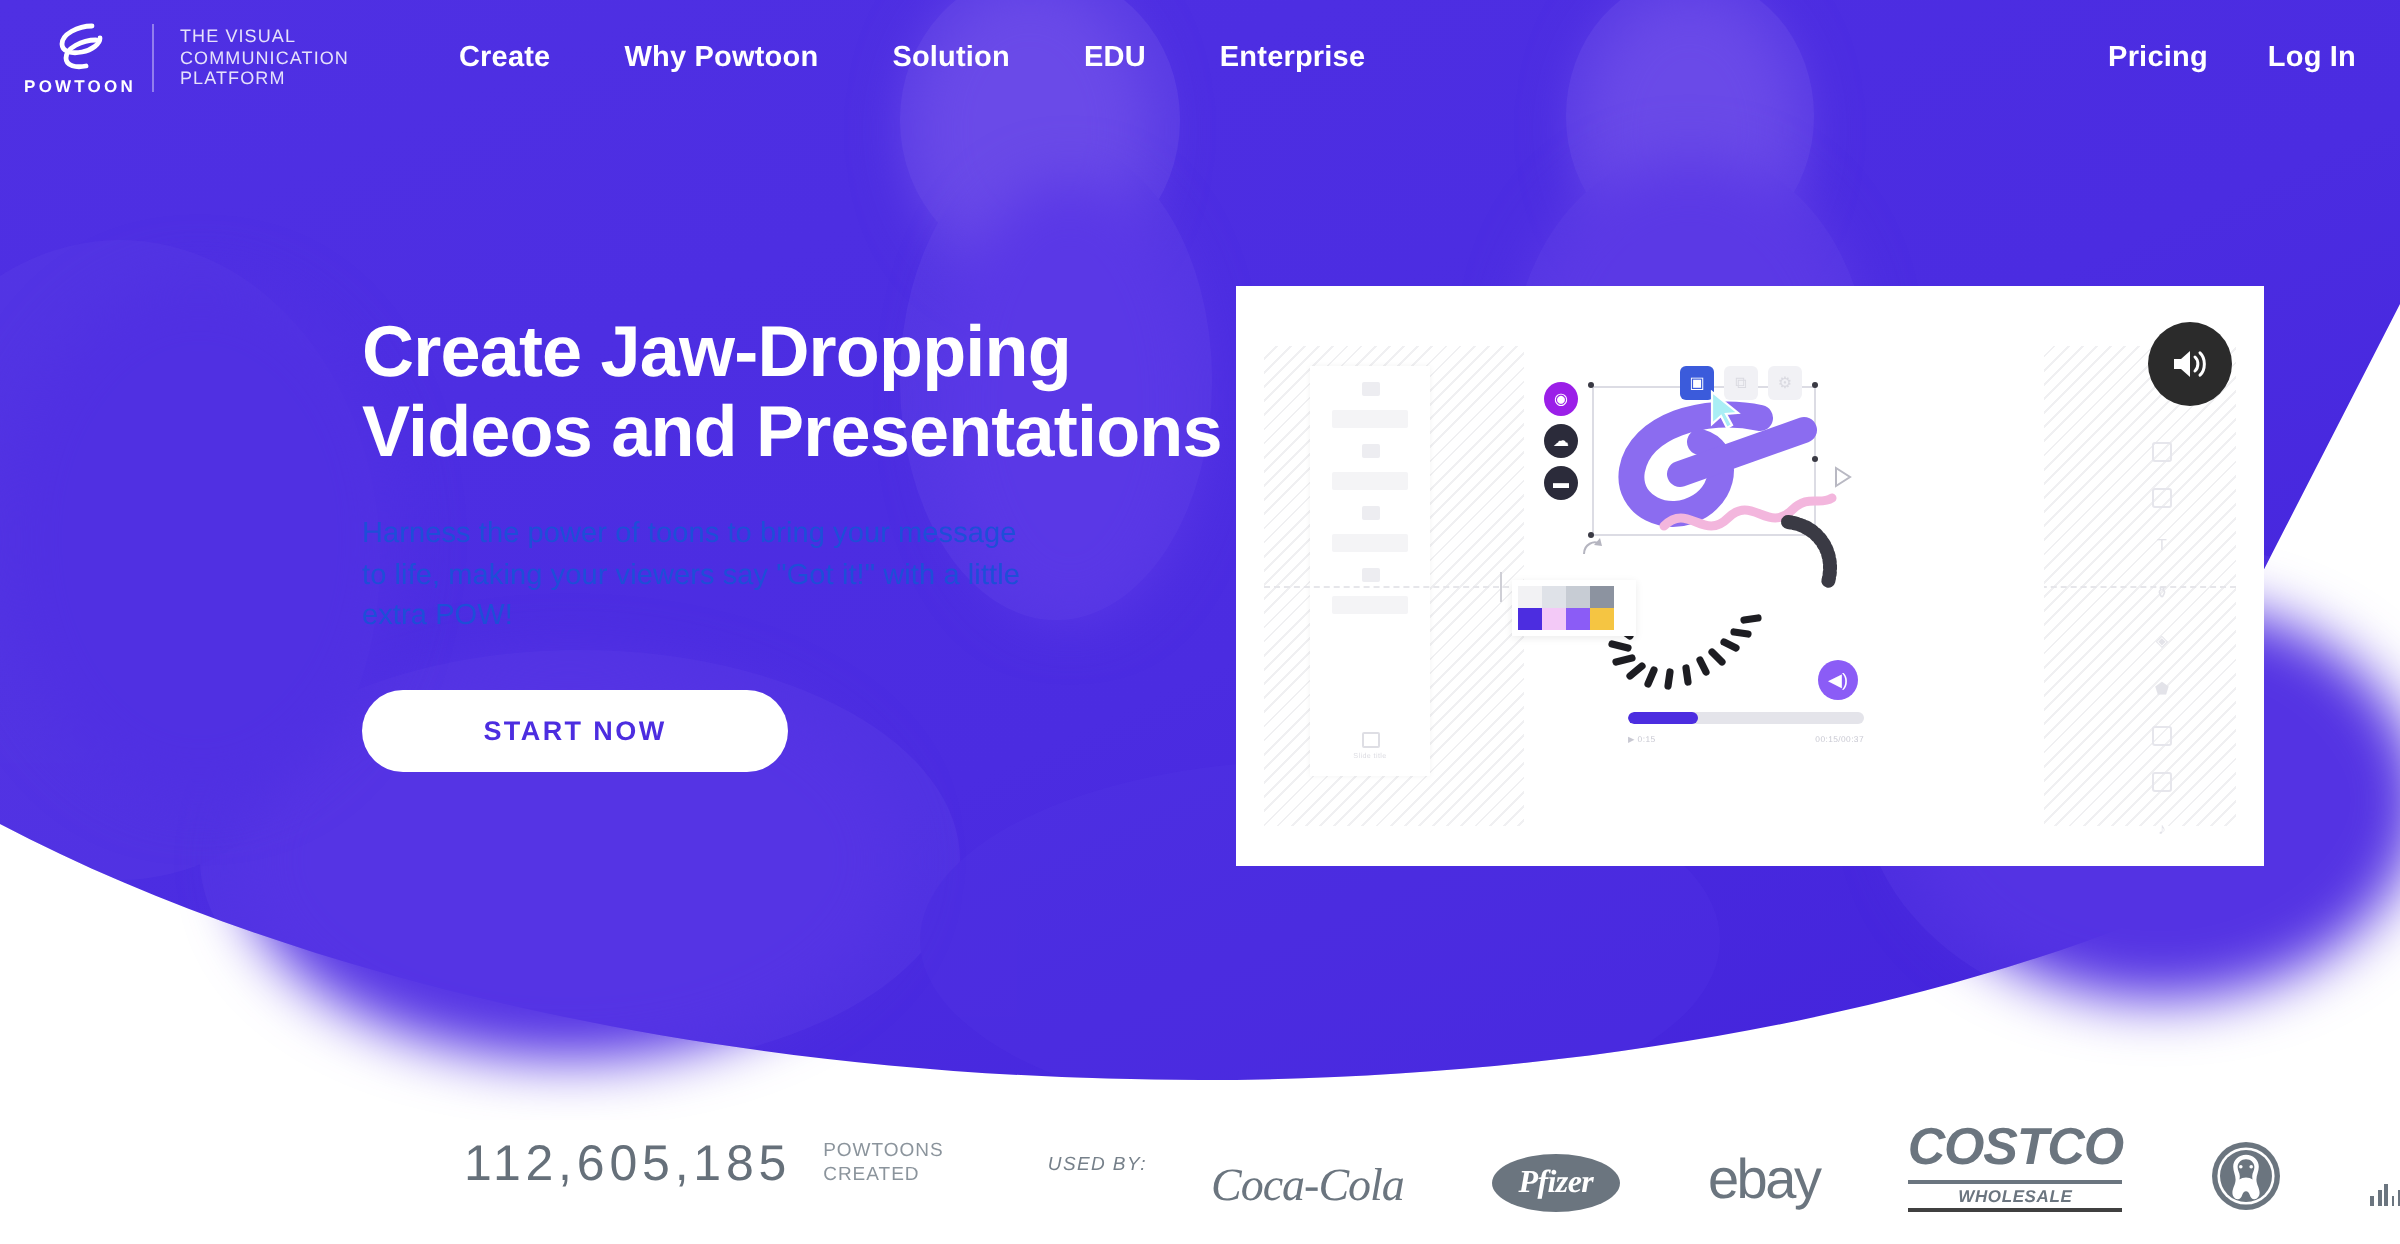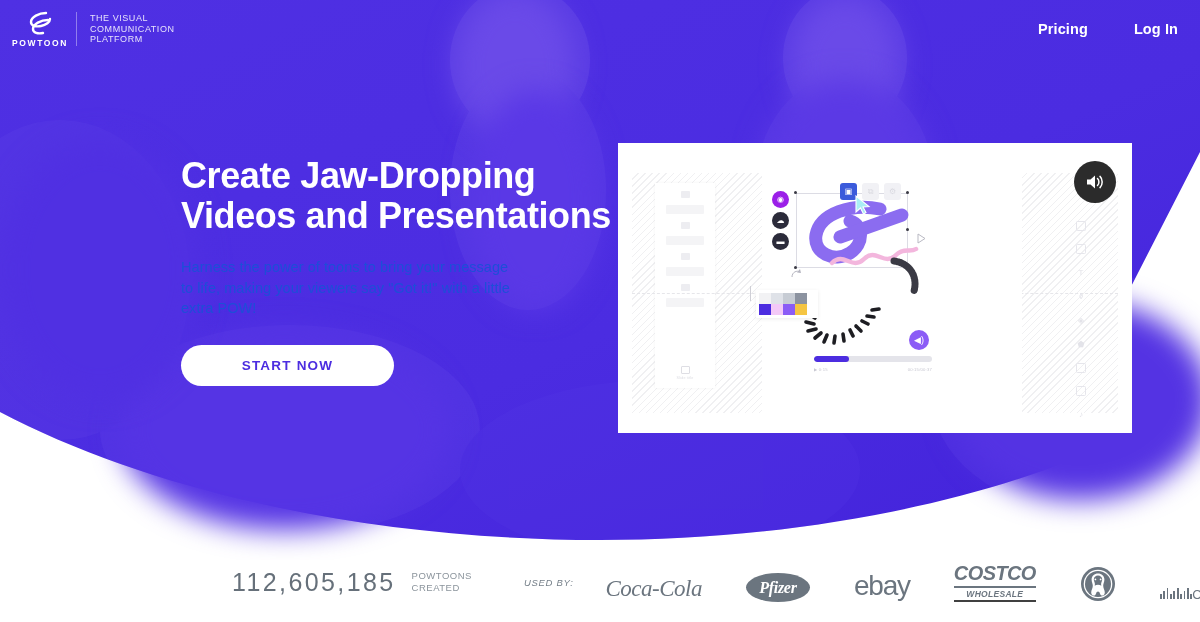--- a/index.html
+++ b/index.html
@@ -100,21 +100,21 @@
     letter-spacing: 0.1px;
     cursor: pointer;
     white-space: nowrap;
   }
 
   .nav-right {
     position: absolute;
     right: 22px;
     display: flex;
     align-items: center;
-    gap: 46px;
+    gap: 30px;
   }
   .nav-right .nav-item { font-size: 14.5px; }
 
   
   .hero-copy {
     position: absolute;
     left: 181px;
     top: 156px;
     z-index: 30;
     width: 440px;
@@ -430,21 +430,21 @@
   }
   .brand-ebay {
     font-size: 28px;
     font-weight: 400;
     letter-spacing: -1.2px;
   }
   .brand-costco {
     display: flex; flex-direction: column; align-items: center;
   }
   .bc-main {
-    font-size: 20px; font-weight: 700; font-style: italic;
+    font-size: 26px; font-weight: 700; font-style: italic;
     letter-spacing: -0.6px;
   }
   .bc-sub {
     font-size: 8.5px; font-weight: 700; font-style: italic;
     letter-spacing: 0.3px;
     border-top: 2px solid #6b757f;
     border-bottom: 2px solid #404040;
     padding: 1px 0;
     margin-top: 1px;
     width: 100%;
@@ -518,20 +518,27 @@
         <span class="logo-word">POWTOON</span>
       </div>
       <div class="logo-divider"></div>
       <div class="logo-tag">
         <div>THE VISUAL</div>
         <div>COMMUNICATION</div>
         <div>PLATFORM</div>
       </div>
     </div>
 
+    <nav class="nav">
+      <span class="nav-item">Create</span>
+      <span class="nav-item">Why Powtoon</span>
+      <span class="nav-item">Solution</span>
+      <span class="nav-item">EDU</span>
+      <span class="nav-item">Enterprise</span>
+    </nav>
 
     <div class="nav-right">
       <span class="nav-item">Pricing</span>
       <span class="nav-item">Log In</span>
     </div>
   </div>
 
   <div class="hero-copy">
     <h1 class="hero-title">
       <div>Create Jaw-Dropping</div>

